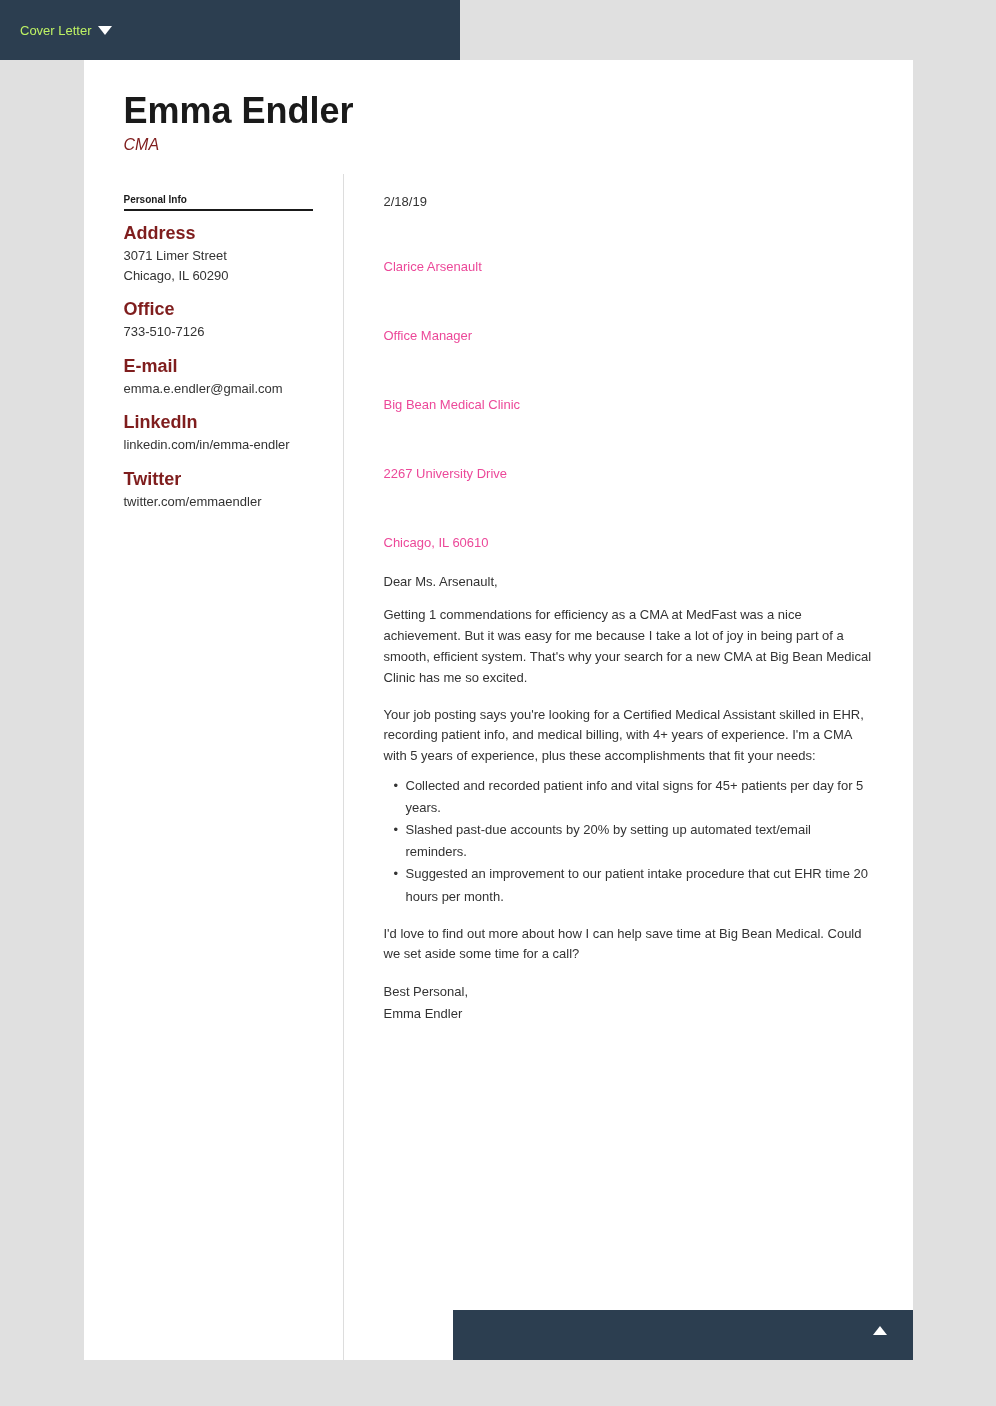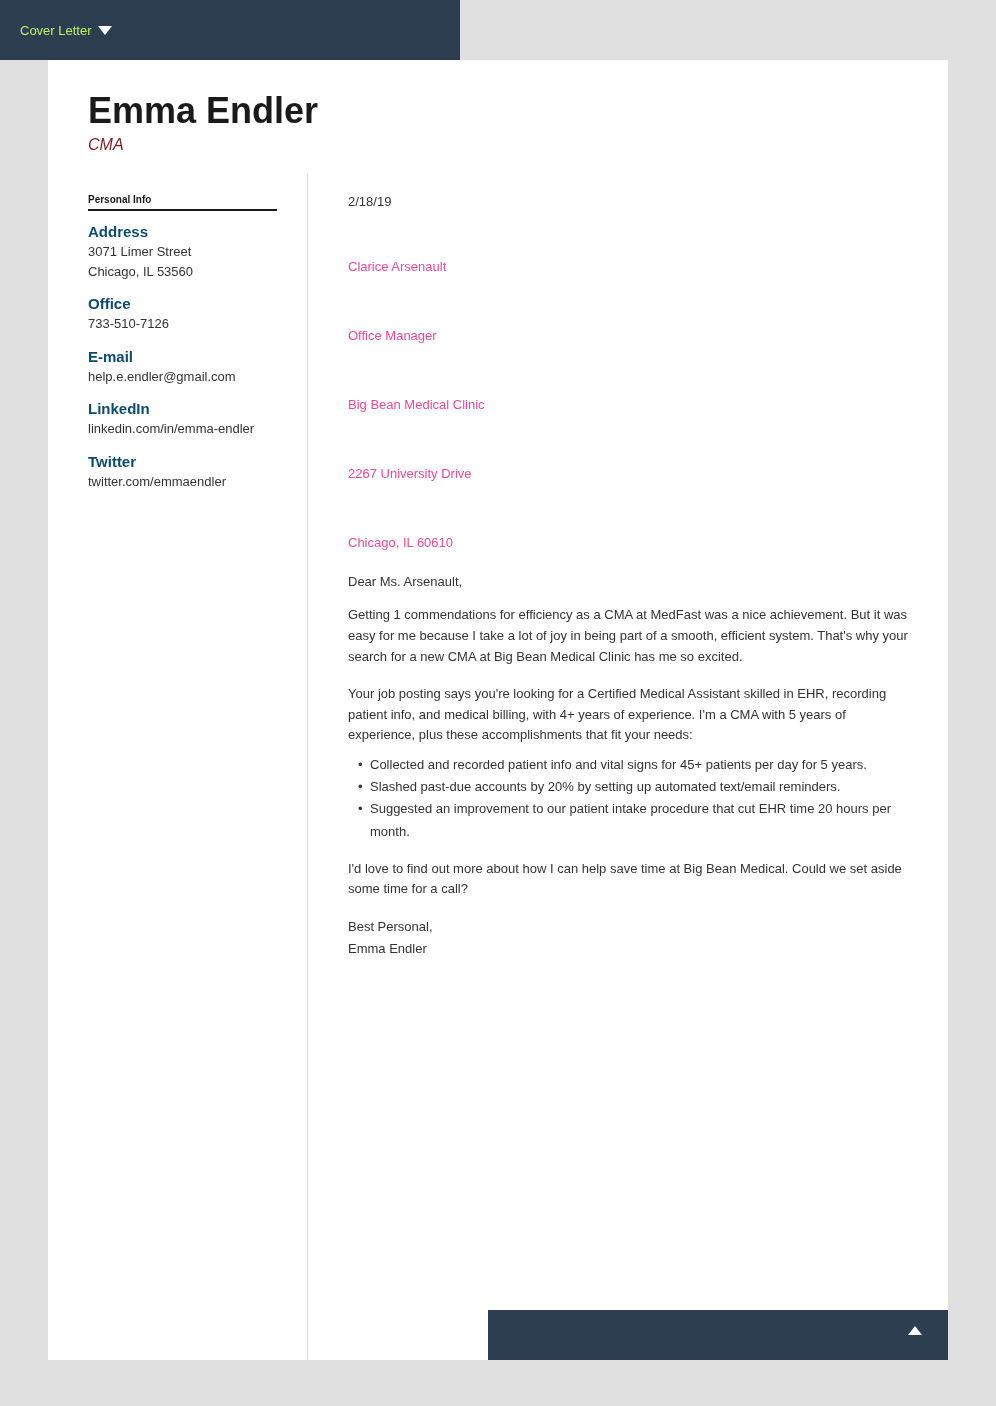--- a/index.html
+++ b/index.html
@@ -23,21 +23,21 @@
       display: flex;
       align-items: center;
       padding: 0 20px;
     }
     .top-bar-label {
       color: #bef264;
       font-size: 13px;
     }
     .document-area {
       background: #ffffff;
-      width: 900px;
+      width: 829px;
       margin: 0 auto;
       min-height: 1300px;
       position: relative;
       display: flex;
       flex-direction: column;
       justify-content: flex-end;
     }
     .header-section {
       padding: 30px 40px 20px 40px;
       border-bottom: none;
@@ -74,22 +74,22 @@
       color: #1a1a1a;
       margin-bottom: 12px;
       padding-bottom: 4px;
       border-bottom: 2px solid #1a1a1a;
     }
     .info-block {
       margin-bottom: 14px;
     }
     .info-label {
       font-weight: bold;
-      font-size: 15px;
-      color: #0c4a6e;
+      font-size: 18px;
+      color: #7f1d1d;
       margin-bottom: 2px;
     }
     .info-value {
       font-size: 13px;
       color: #333;
       line-height: 1.5;
     }
     .date-line {
       font-size: 13px;
       color: #333;
@@ -194,31 +194,31 @@
       <div class="subtitle-cma">CMA</div>
     </div>
 
     <div class="content-area">
       <div class="left-column">
         <div class="section-title">Personal Info</div>
 
         <div class="info-block">
           <div class="info-label">Address</div>
           <div class="info-value">3071 Limer Street</div>
-          <div class="info-value">Chicago, IL 53560</div>
+          <div class="info-value">Chicago, IL 60290</div>
         </div>
 
         <div class="info-block">
           <div class="info-label">Office</div>
           <div class="info-value">733-510-7126</div>
         </div>
 
         <div class="info-block">
           <div class="info-label">E-mail</div>
-          <div class="info-value">help.e.endler@gmail.com</div>
+          <div class="info-value">emma.e.endler@gmail.com</div>
         </div>
 
         <div class="info-block">
           <div class="info-label">LinkedIn</div>
           <div class="info-value">linkedin.com/in/emma-endler</div>
         </div>
 
         <div class="info-block">
           <div class="info-label">Twitter</div>
           <div class="info-value">twitter.com/emmaendler</div>

